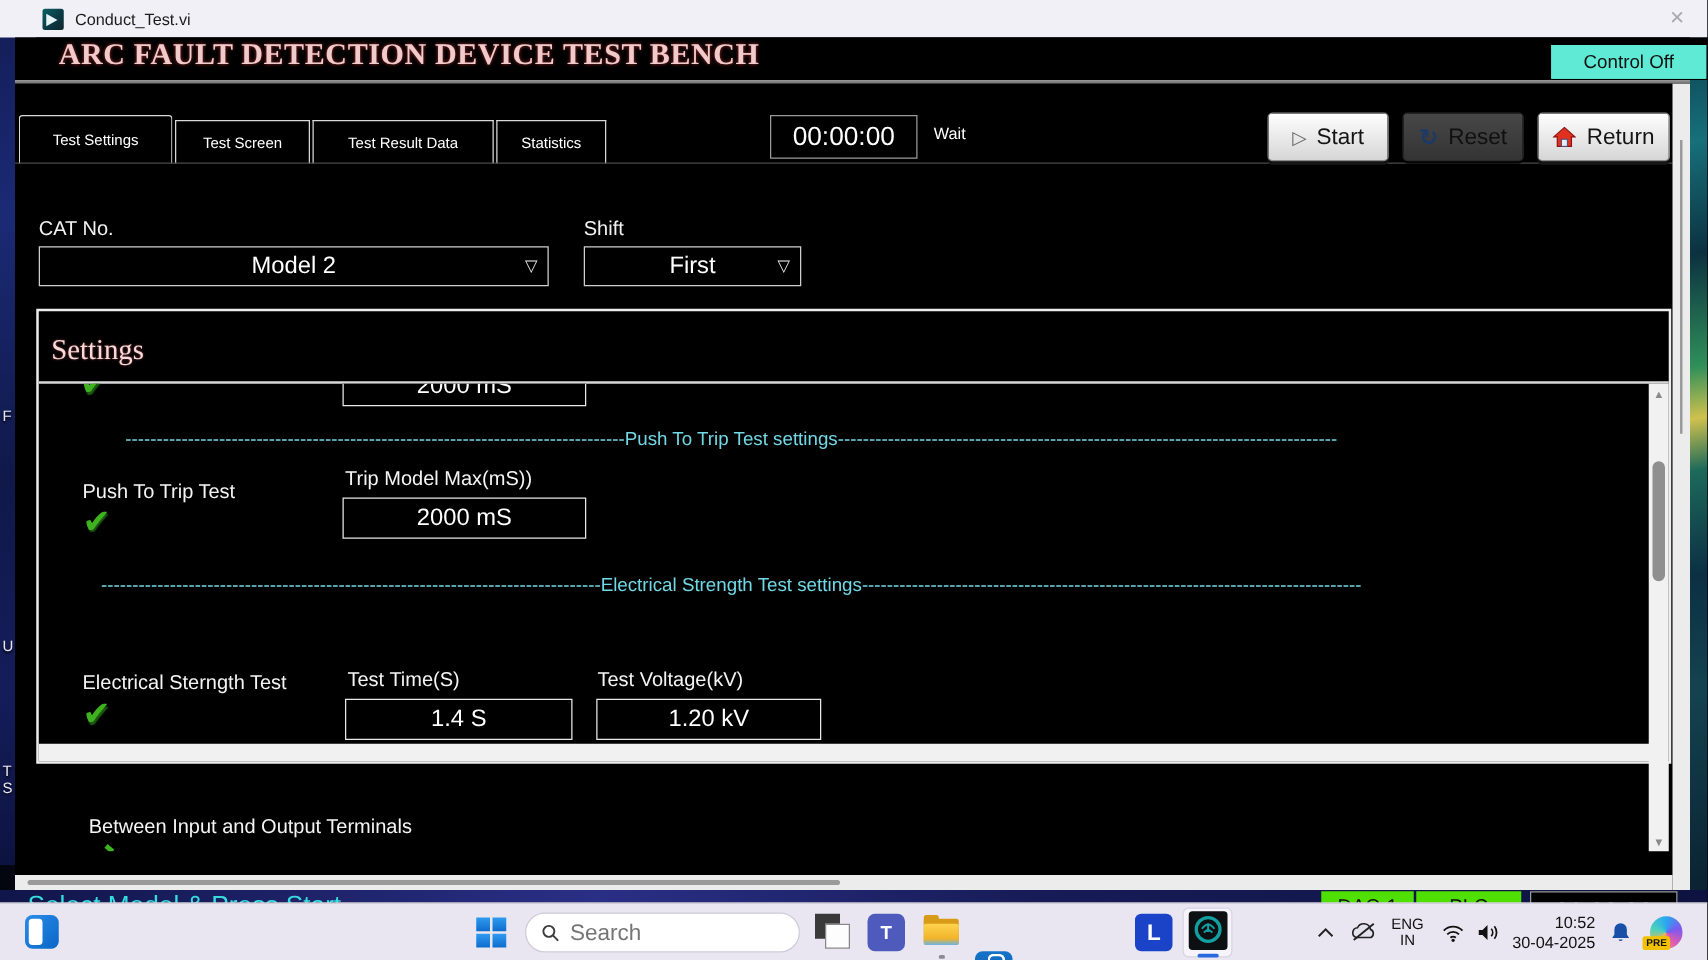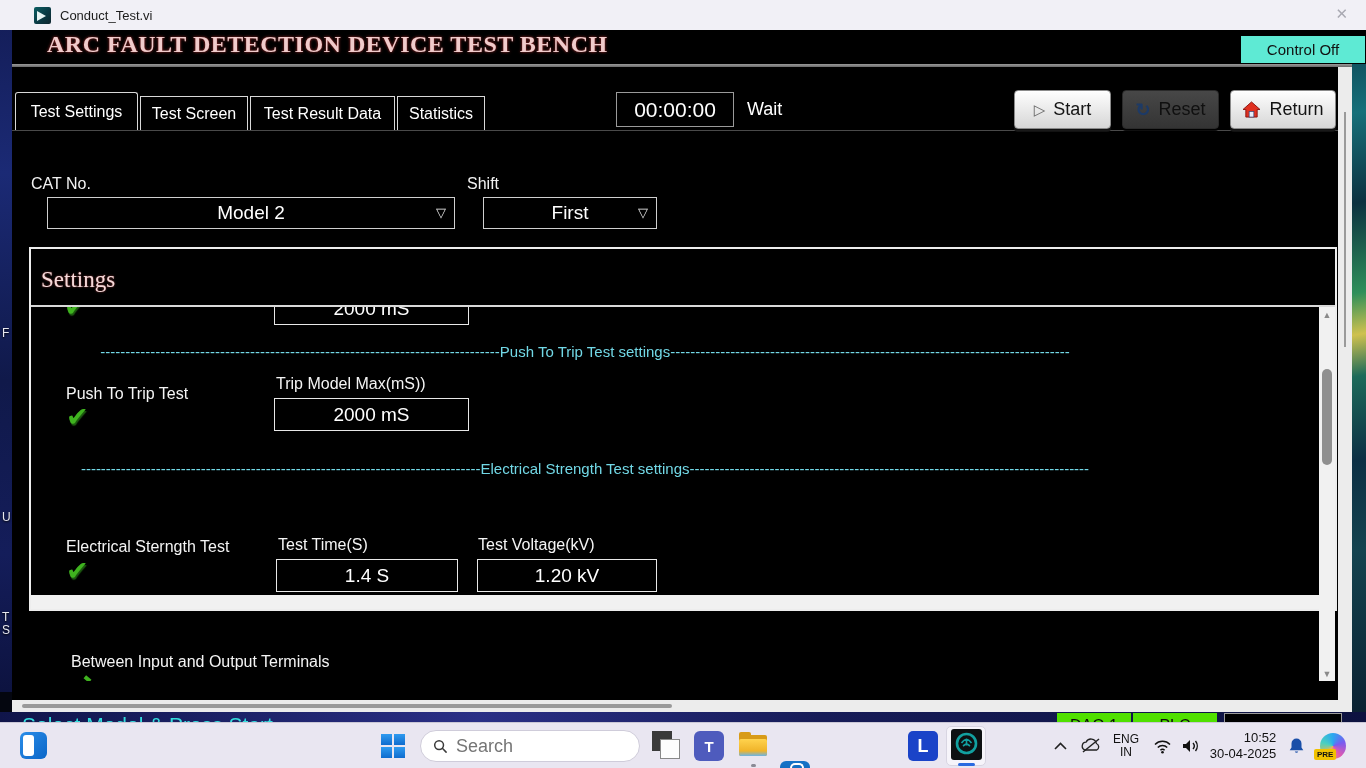--- a/index.html
+++ b/index.html
@@ -34,42 +34,42 @@
     font-weight:bold; font-size:24px; letter-spacing:.5px; color:#f0cbcb; text-shadow:0 0 3px #b03030; }
   .ctrl-off { position:absolute; right:4px; top:6px; width:124px; height:27px; background:#5eead4;
     color:#111; font-size:15px; border:1px solid #5eead4; display:flex; align-items:center; justify-content:center; }
   .hdr-sep { position:absolute; left:0; top:34px; width:100%; height:3px;
     background:linear-gradient(180deg,#9a9a9a,#6a6a6a); }
 
   .content { position:absolute; left:0; top:37px; width:1326px; height:633px; background:#000; }
 
   
   .tab { position:absolute; top:29px; height:35px; background:#000; border:1px solid #d8d8d8;
-    border-bottom:none; color:#fff; font-size:16px; display:flex; align-items:center; justify-content:center; }
+    border-bottom:none; color:#fff; font-size:12px; display:flex; align-items:center; justify-content:center; }
   .tab.active { top:25px; height:39px; border-radius:3px 3px 0 0; }
   .tab-underline { position:absolute; left:0; top:63px; width:1326px; height:1px; background:#4a4a4a; }
 
   
   .timerbox { position:absolute; left:604px; top:25px; width:118px; height:35px; border:1px solid #9a9a9a;
     color:#fff; font-size:21px; display:flex; align-items:center; justify-content:center; }
-  .wait { position:absolute; left:735px; top:32px; color:#fff; font-size:18px; }
+  .wait { position:absolute; left:735px; top:32px; color:#fff; font-size:13px; }
 
   
   .btn { position:absolute; top:23px; height:39px; border-radius:4px; border:1px solid #8a8a8a;
     box-shadow:0 3px 0 rgba(20,20,20,.9), inset 0 1px 0 #fff; background:linear-gradient(180deg,#fefefe 0%,#ececec 45%,#d6d6d6 100%);
     display:flex; align-items:center; justify-content:center; gap:8px; font-size:18px; color:#141414; }
   .btn.disabled { background:linear-gradient(180deg,#474747,#343434); color:#101010;
     border-color:#2a2a2a; box-shadow:0 2px 0 rgba(0,0,0,.8); }
   .btn .play-glyph { font-size:15px; color:#666; }
   .btn .reset-glyph { font-size:18px; color:#1d3a66; font-weight:bold; }
 
   
   .sel-label { position:absolute; color:#f2f2f2; font-size:16px; }
   .dropdown { position:absolute; height:32px; background:#000; border:1px solid #cfcfcf;
-    color:#fff; font-size:19px; display:flex; align-items:center; justify-content:center;margin-left:16px; }
+    color:#fff; font-size:19px; display:flex; align-items:center; justify-content:center; }
   .dropdown .dd-arrow { position:absolute; right:8px; top:7px; font-size:13px; color:#e8e8e8; }
 
   
   .panel { position:absolute; left:17px; top:180px; width:1308px; height:364px;
     border:2px solid #ededed; background:#000; }
   .panel-title { position:absolute; left:10px; top:18px; font-family:"Liberation Serif", serif;
     font-size:23px; color:#f4dada; text-shadow:0 0 2px #a04040; }
   .panel-titleline { position:absolute; left:0; top:56px; width:100%; height:2px; background:#d8d8d8; }
   .scrollzone { position:absolute; left:1px; top:58px; width:1287px; height:374px; overflow:hidden; }
 

